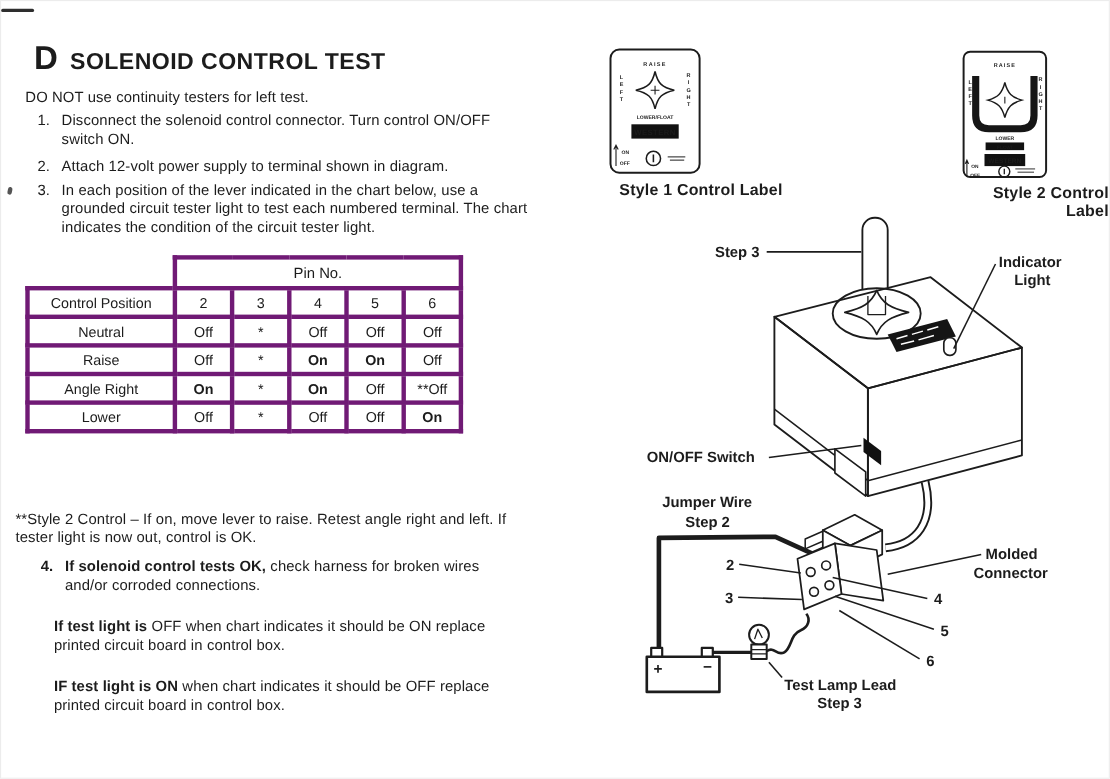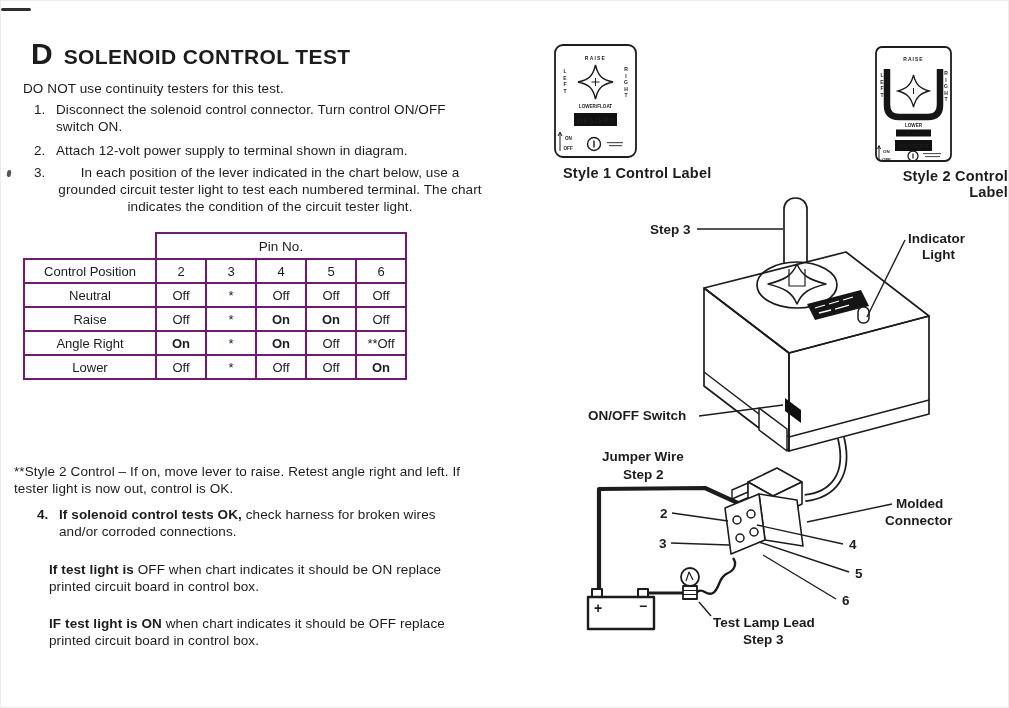--- a/index.html
+++ b/index.html
@@ -12,21 +12,21 @@
   .title-row { left:30px; top:36px; display:flex; align-items:baseline; gap:11px; }
   .sect-letter { font-size:30px; font-weight:bold; }
   .doc-title { font-size:21px; font-weight:bold; letter-spacing:0.4px; }
   .body-text { font-size:13.5px; line-height:17px; letter-spacing:0.1px; }
   .step { display:flex; }
   .step .num { width:22px; flex:none; }
   .b { font-weight:bold; }
   
   .pin-table { border-collapse:collapse; background:#fff; }
   .pin-table td {
-    border:2px solid #701a75; text-align:center; font-size:13px;
+    border:4px solid #701a75; text-align:center; font-size:13px;
     height:22px; padding:0 2px; min-width:44px;
   }
   .pin-table td.rowname, .pin-table td.poshdr { width:126px; }
   .pin-table td.blank { border:none; background:transparent; }
   .pin-table td.pinhdr { font-size:13.5px; height:24px; }
   
   .ctl-label { position:absolute; }
   .vtext {
     position:absolute; writing-mode:vertical-rl; text-orientation:upright;
     font-size:5px; font-weight:bold; letter-spacing:0.6px; line-height:5px;
@@ -43,33 +43,33 @@
 <div class="page">
 
   <div class="abs artifact" style="left:0;top:7px;width:30px;height:3px;border-radius:2px;"></div>
   <div class="abs artifact" style="left:6px;top:169px;width:4px;height:7px;border-radius:2px;transform:rotate(12deg);background:#555;"></div>
 
   <div class="abs title-row">
     <span class="sect-letter">D</span>
     <span class="doc-title">SOLENOID CONTROL TEST</span>
   </div>
 
-  <div class="abs body-text" style="left:22px;top:79px;width:470px;">DO NOT use continuity testers for this test.</div>
+  <div class="abs body-text" style="left:22px;top:79px;width:470px;">DO NOT use continuity testers for left test.</div>
 
   <div class="abs body-text step" style="left:33px;top:100px;">
     <span class="num">1.</span>
     <div style="width:428px;">Disconnect the solenoid control connector. Turn control ON/OFF switch ON.</div>
   </div>
   <div class="abs body-text step" style="left:33px;top:141px;">
     <span class="num">2.</span>
     <div style="width:428px;">Attach 12-volt power supply to terminal shown in diagram.</div>
   </div>
   <div class="abs body-text step" style="left:33px;top:163px;">
     <span class="num">3.</span>
-    <div style="width:428px;text-align:center;">In each position of the lever indicated in the chart below, use a grounded circuit tester light to test each numbered terminal. The chart indicates the condition of the circuit tester light.</div>
+    <div style="width:428px;">In each position of the lever indicated in the chart below, use a grounded circuit tester light to test each numbered terminal. The chart indicates the condition of the circuit tester light.</div>
   </div>
 
   <table class="pin-table abs" style="left:22px;top:231px;">
     <tbody>
         <tr>
       <td class="blank"></td>
       <td class="pinhdr" colspan="5">Pin No.</td>
     </tr>
     <tr>
       <td class="poshdr">Control Position</td>

